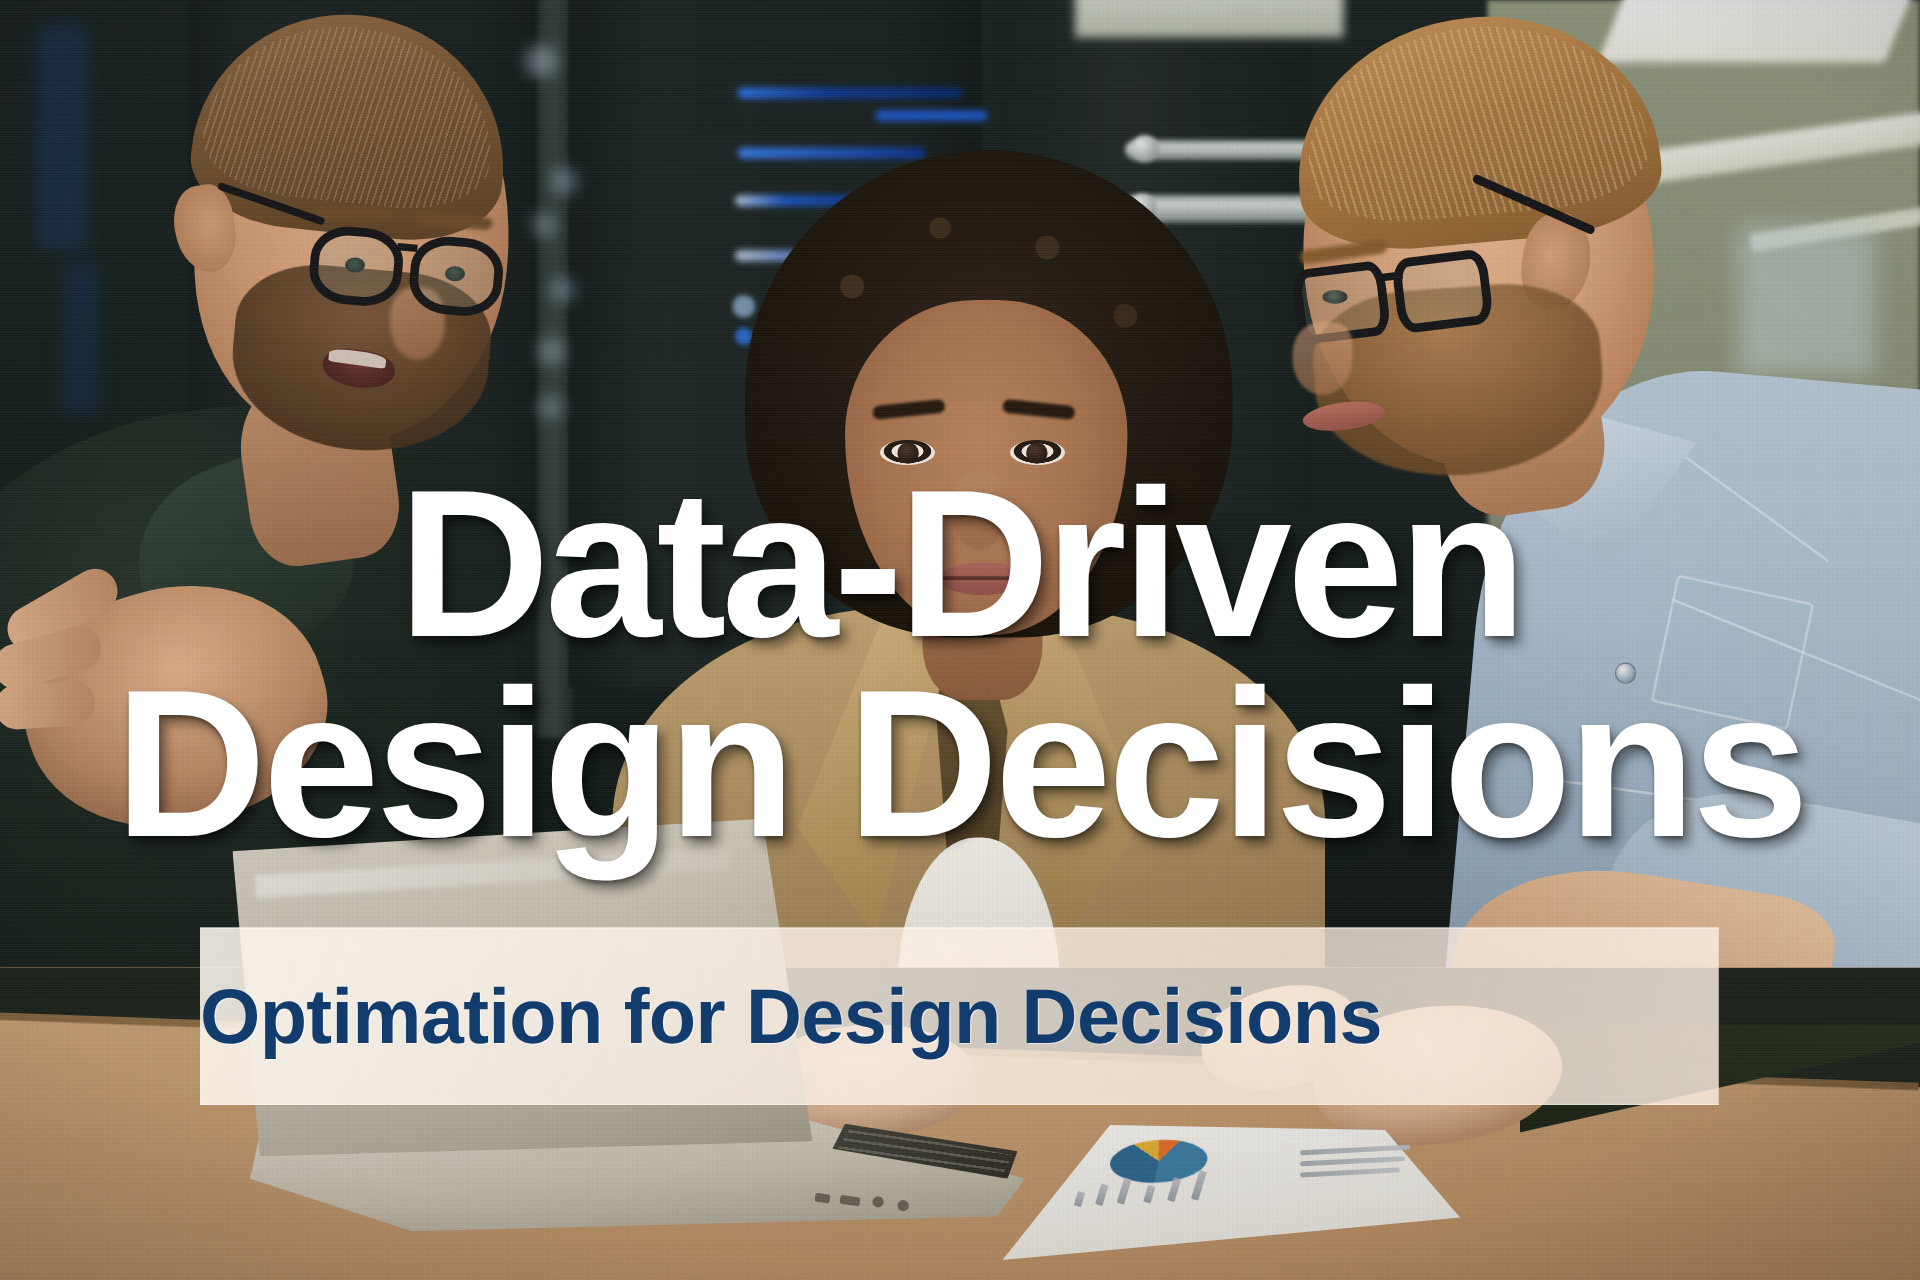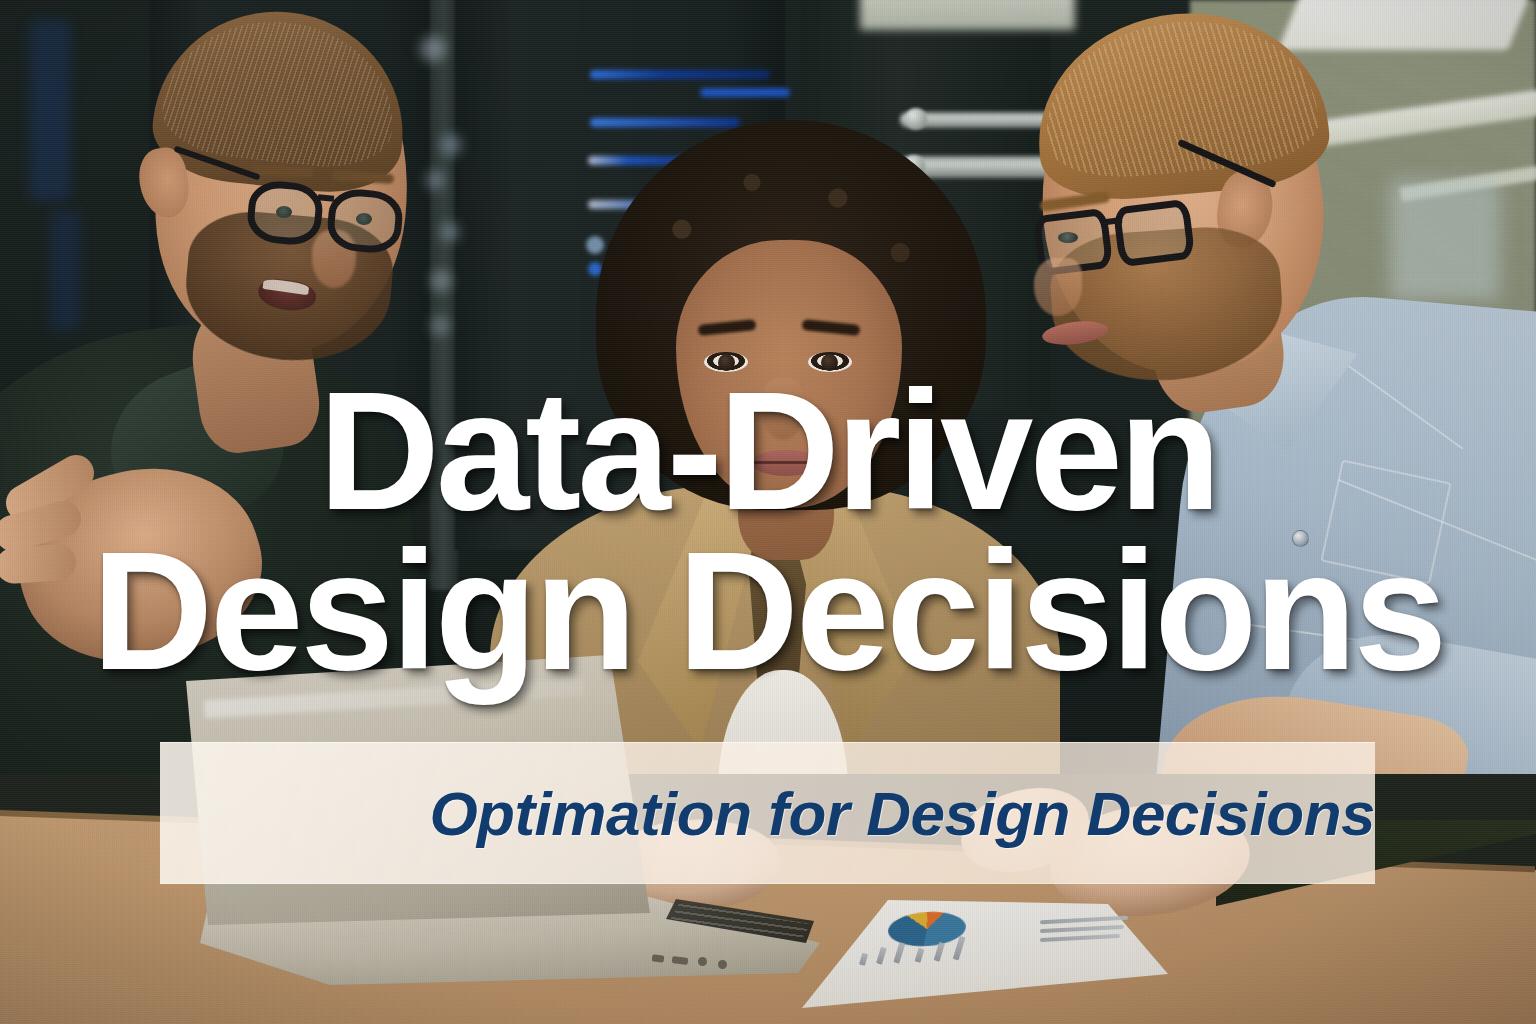--- a/index.html
+++ b/index.html
@@ -533,21 +533,21 @@
 
   .banner {
     position:absolute; left:160px; top:742px; width:1215px; height:142px;
     background:linear-gradient(100deg,
       rgba(252,246,238,.88) 0%,
       rgba(250,240,230,.82) 40%,
       rgba(250,238,226,.78) 72%,
       rgba(248,236,224,.84) 100%);
     border-top:1px solid rgba(255,255,255,.55);
     border-bottom:1px solid rgba(255,255,255,.35);
-    display:flex; align-items:center; justify-content:flex-end;font-style:italic;
+    display:flex; align-items:center; justify-content:flex-start;
   }
   .subtitle {
     color:#123C6E;
     font-weight:700;
     font-size:62px;
     letter-spacing:-.5px;
     white-space:nowrap;
     text-shadow:1px 1px 0 rgba(255,255,255,.55);
   }
 

